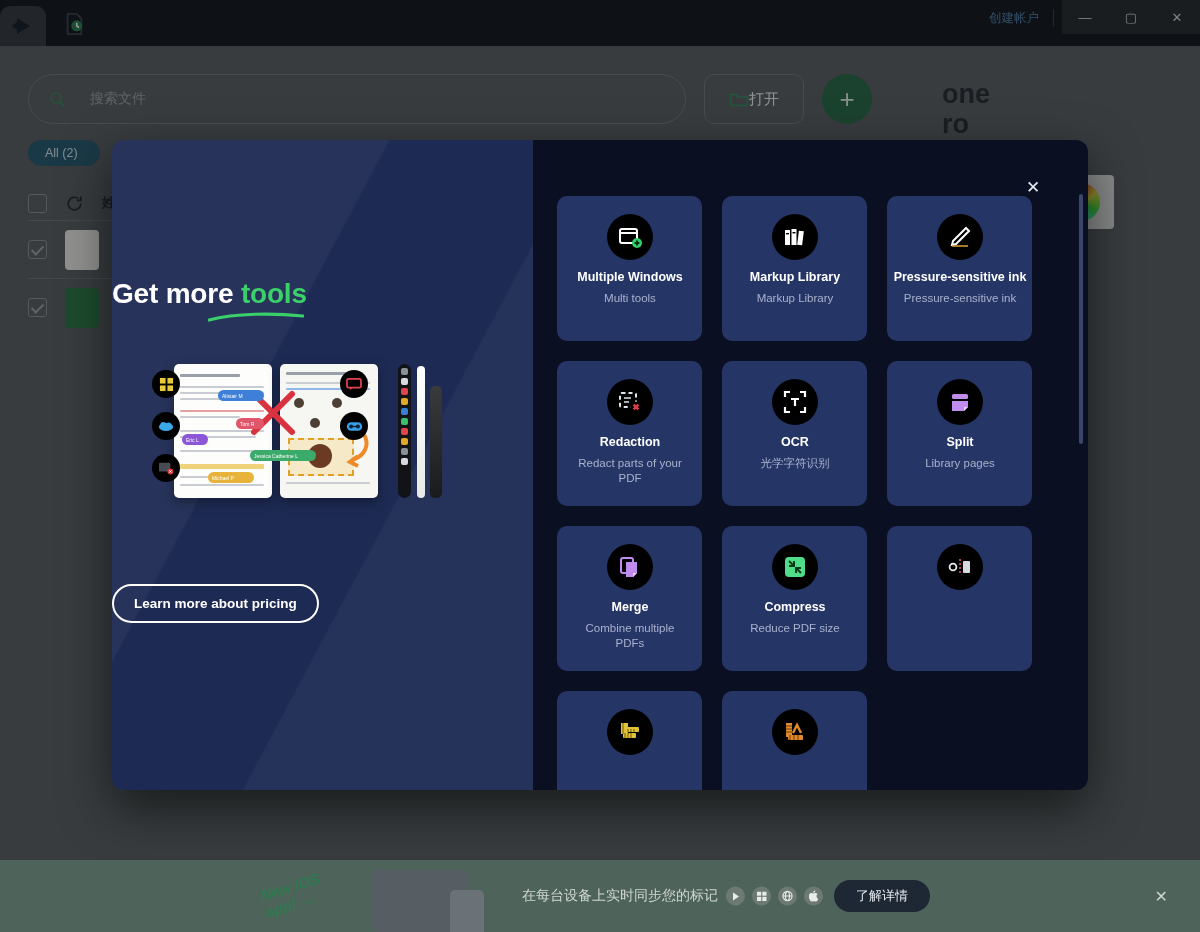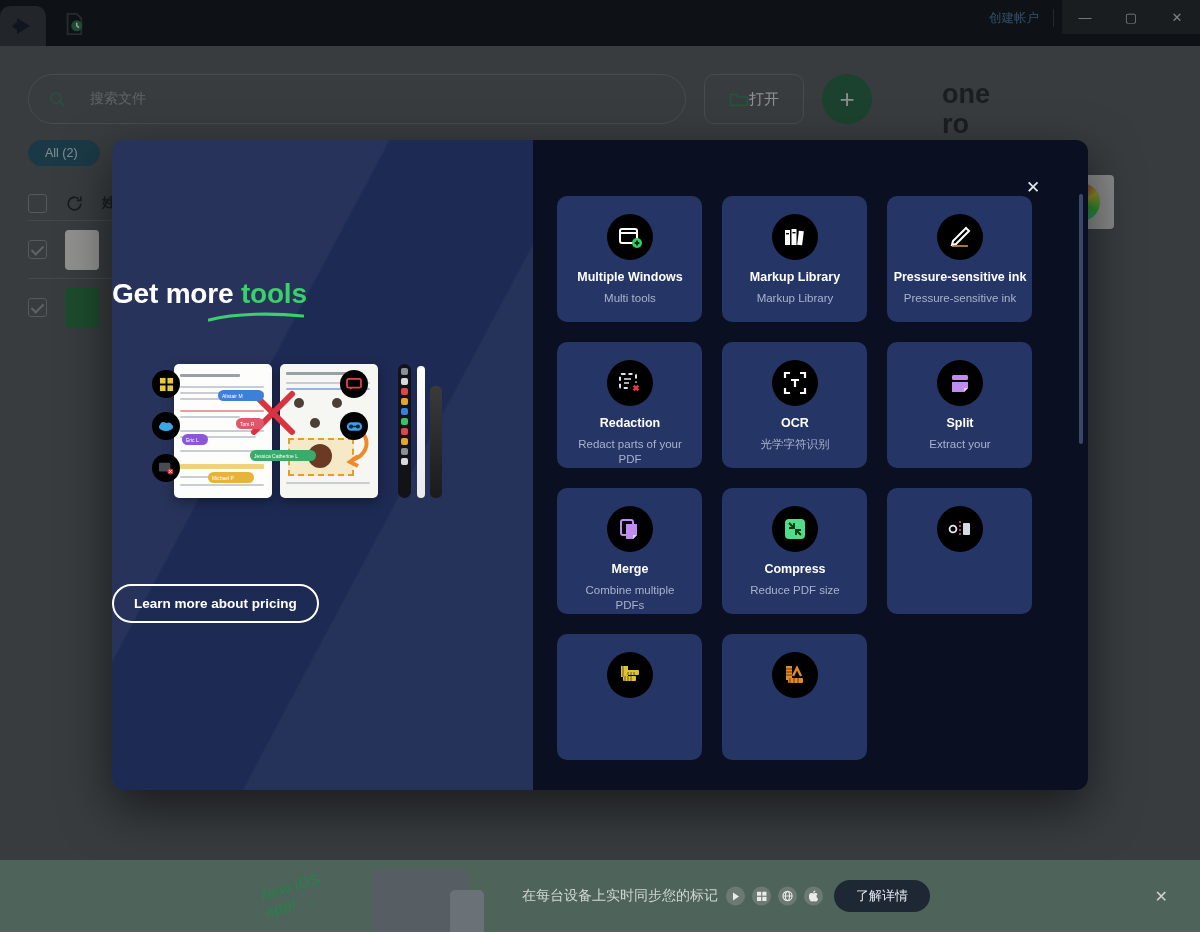--- a/index.html
+++ b/index.html
@@ -188,21 +188,21 @@
   .modal-right {
     width: 594px; height: 650px; background: #0a0f22; position: relative;
     padding: 56px 34px 0 24px; overflow: hidden;
   }
   .modal-close {
     position: absolute; right: 44px; top: 36px; width: 22px; height: 22px; cursor: pointer;
     color: #e2e6ee; font-size: 17px; display: flex; align-items: center; justify-content: center;
   }
   .grid { display: grid; grid-template-columns: repeat(3, 145px); gap: 20px 20px; }
   .card {
-    width: 145px; height: 126px; background: #253566; border-radius: 10px;
+    width: 145px; height: 145px; background: #253566; border-radius: 10px;
     display: flex; flex-direction: column; align-items: center; padding-top: 18px; cursor: pointer;
   }
   .card-ico {
     width: 46px; height: 46px; border-radius: 50%; background: #000;
     display: flex; align-items: center; justify-content: center; margin-bottom: 10px;
   }
   .card-t { color: #ffffff; font-size: 12.5px; font-weight: bold; text-align: center; line-height: 1.25; }
   .card-s {
     color: #a9b2cd; font-size: 11.5px; text-align: center; line-height: 1.35;
     margin-top: 5px; width: 118px;
@@ -536,21 +536,21 @@
 
         <div class="card">
           <div class="card-ico">
             <svg width="22" height="22" viewBox="0 0 22 22">
                 <rect x="3" y="3" width="16" height="5" rx="1.5" fill="#c08cf0"></rect>
                 <path d="M3 10h16v6l-4 4H3z" fill="#c08cf0"></path>
                 <path d="M19 16l-4 4v-4z" fill="#e6d0fb"></path>
               </svg>
           </div>
           <div class="card-t">Split</div>
-          <div class="card-s">Extract your</div>
+          <div class="card-s">Library pages</div>
         </div>
 
         <div class="card">
           <div class="card-ico">
             <svg width="22" height="22" viewBox="0 0 22 22">
                 <rect x="2" y="2" width="12" height="15" rx="2" fill="none" stroke="#c08cf0" stroke-width="2"></rect>
                 <path d="M7 6h11v11l-4 4H7z" fill="#c08cf0"></path>
                 <path d="M18 17l-4 4v-4z" fill="#e6d0fb"></path>
               </svg>
           </div>

